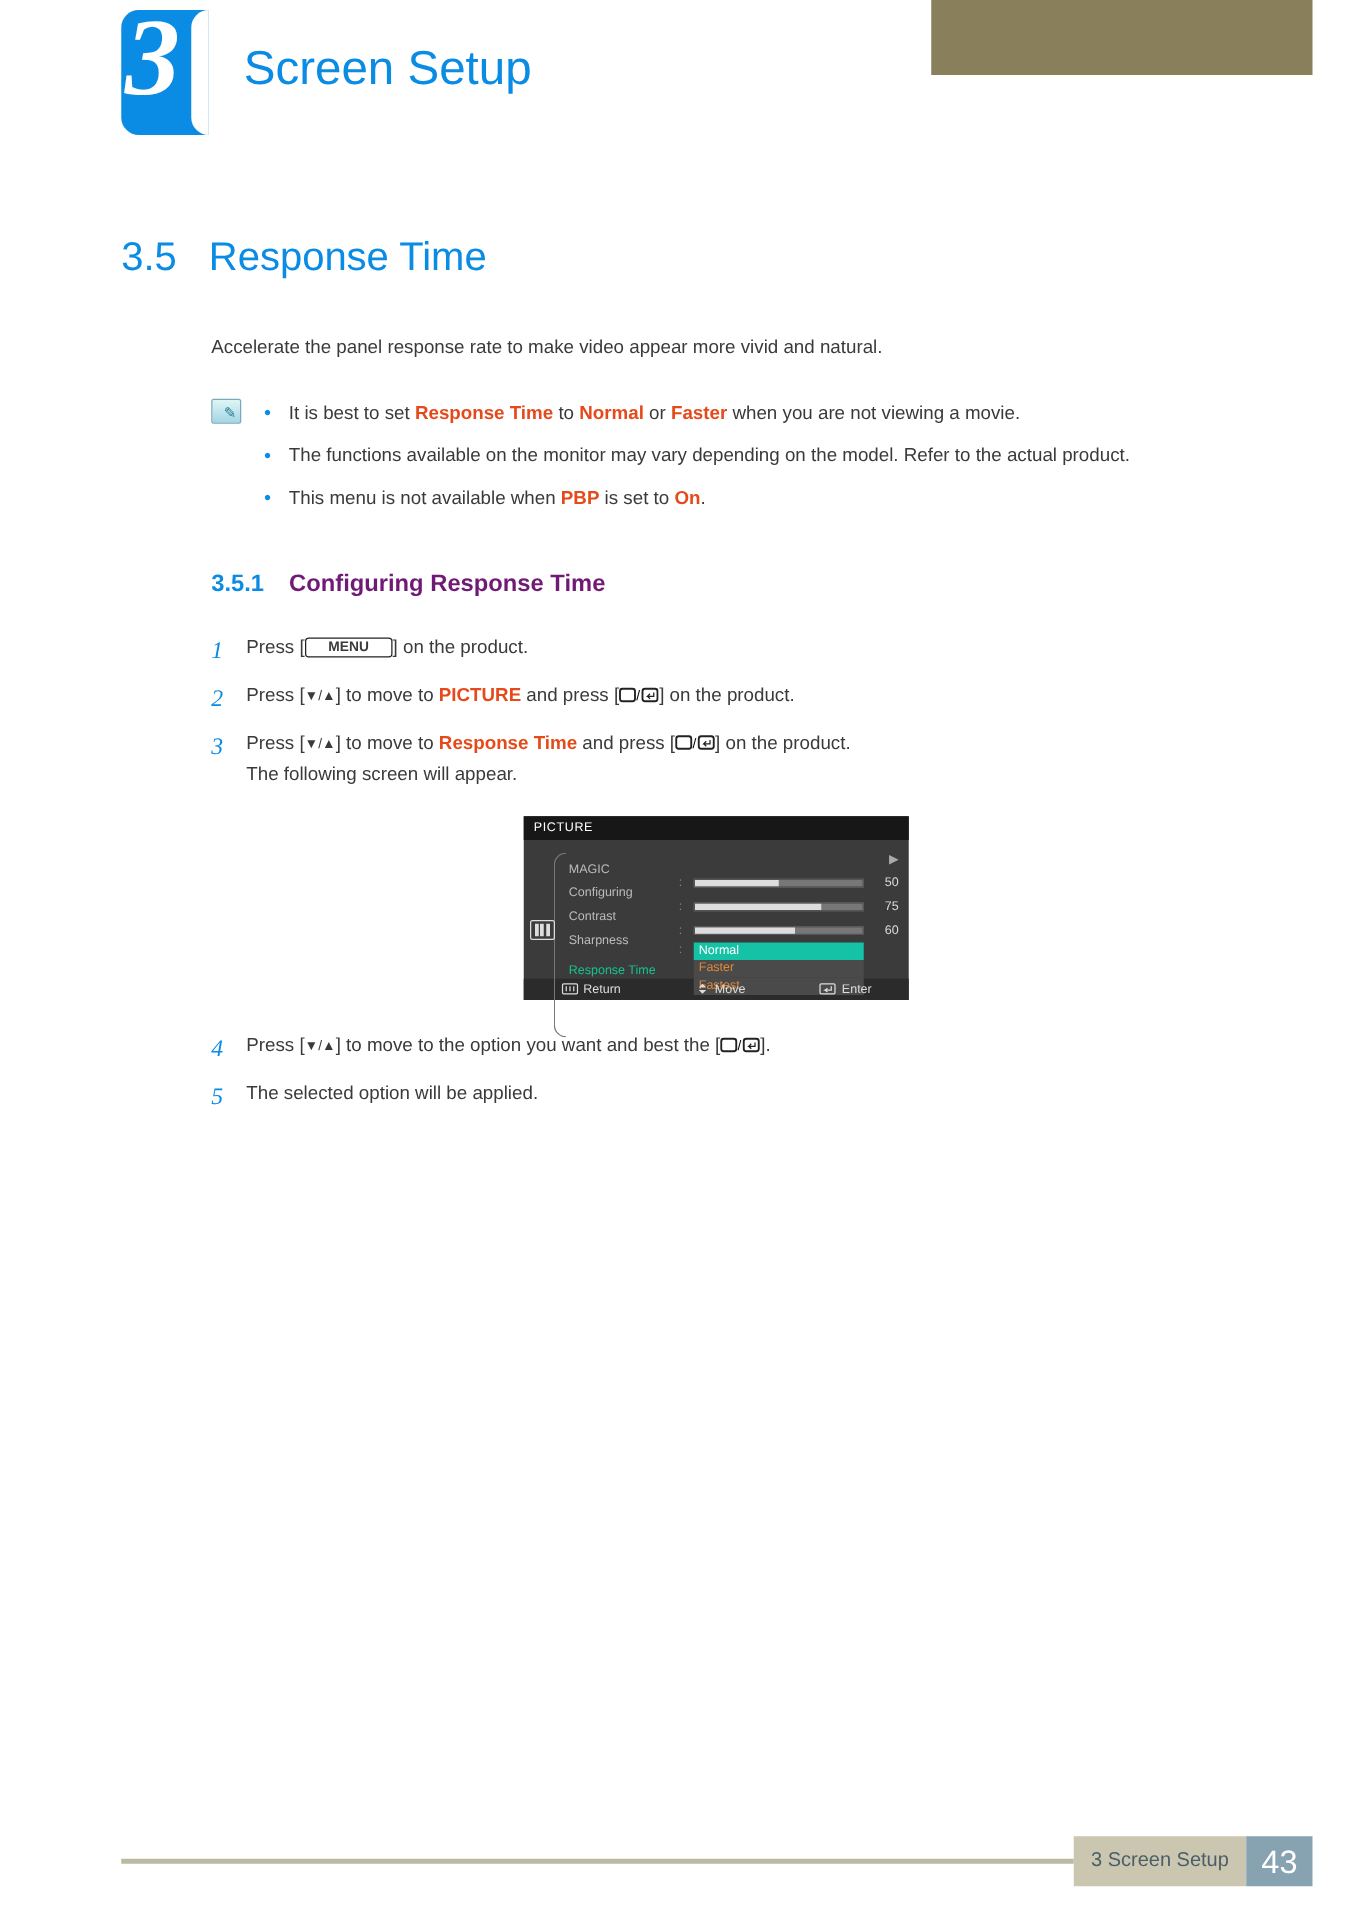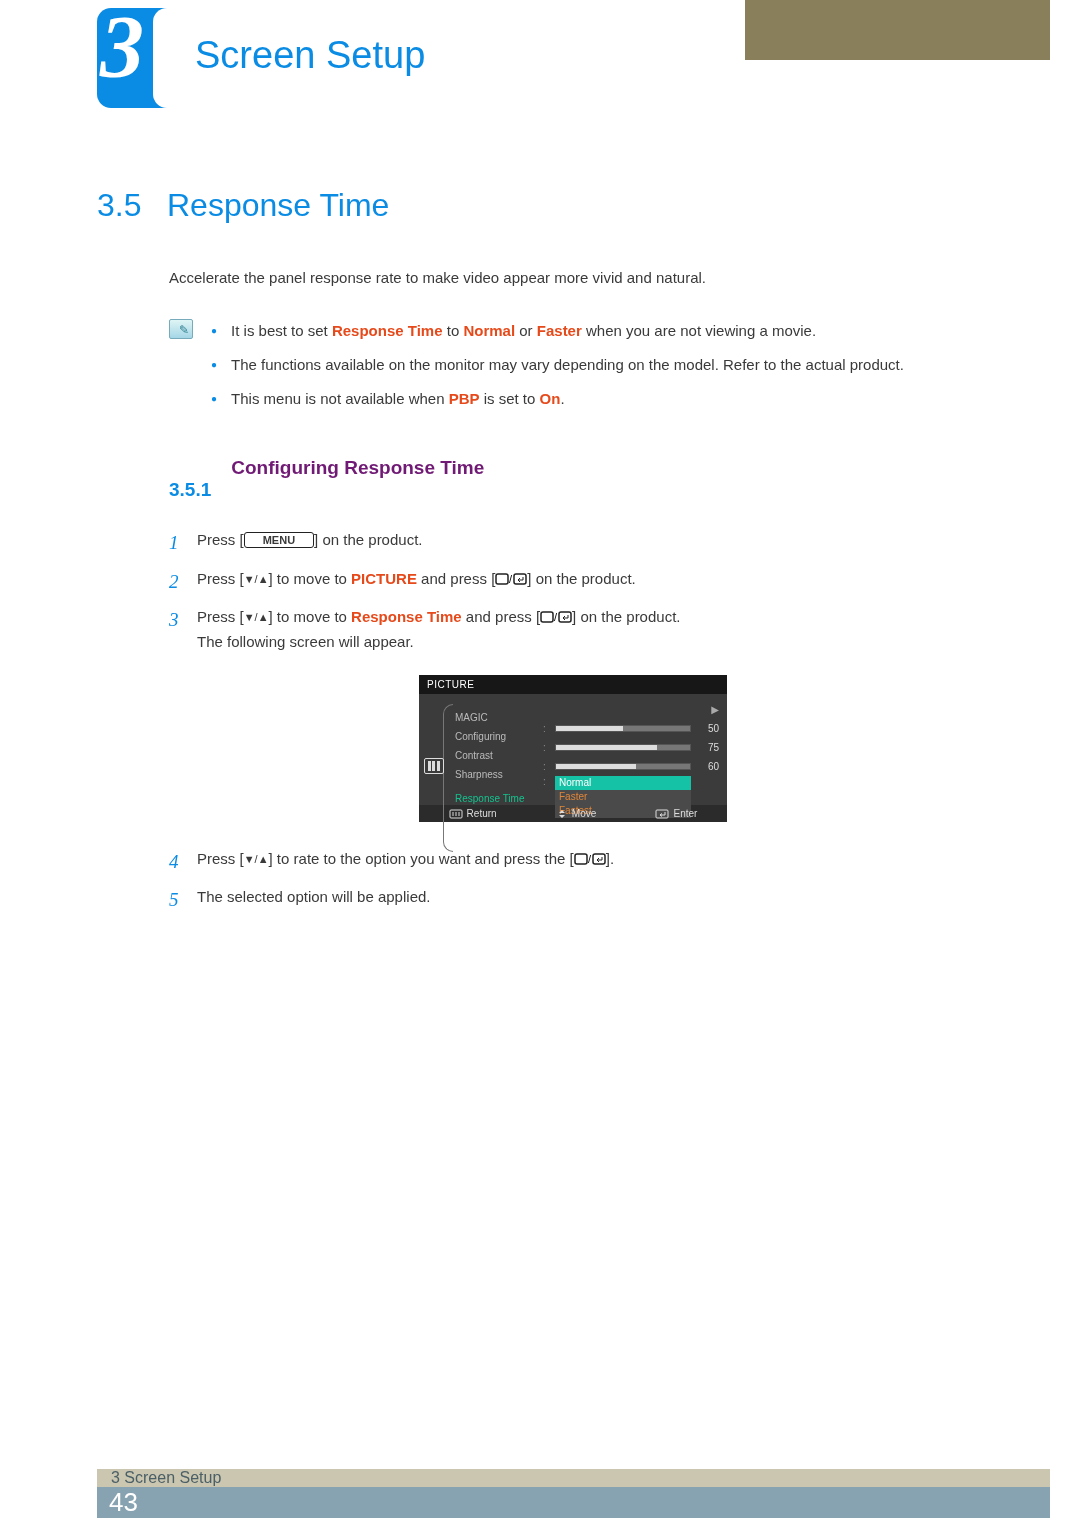--- a/index.html
+++ b/index.html
@@ -85,21 +85,21 @@
     font-size: 12px;
     line-height: 20px;
     text-align: right;
     padding-right: 3px;
   }
   .note-list { flex: 1; }
   .note-list .bi { display:flex; gap:14px; line-height:1.55; margin-bottom:10px; }
   .dot { color:#0b8ce4; font-size:10px; line-height:24px; }
   .red-b { color:#e64a1b; font-weight:bold; }
   .subsection-row { display:flex; gap:20px; margin-left:72px; margin-bottom:26px; }
-  .sub-num { color:#0b8ce4; font-size:19px; font-weight:bold;margin-top:22px; }
+  .sub-num { color:#0b8ce4; font-size:19px; font-weight:bold; }
   .sub-title { color:#701a75; font-size:19px; font-weight:bold; }
   .steps { margin-left:72px; }
   .step { display:flex; gap:14px; line-height:1.7; margin-bottom:6px; }
   .step-n { font-family:Georgia,'Times New Roman',serif; font-style:italic; color:#0b8ce4; font-size:19px; width:14px; }
   .step-t { flex:1; }
   .menu-btn { border:1.5px solid #222; border-radius:3px; font-size:11px; padding:0 18px; display:inline-block; line-height:14px; vertical-align:1px; font-weight:bold; }
   .updown { display:inline-block; font-size:11px; vertical-align:1px; }
   .box-btn { display:inline-block; vertical-align:-2px; }
   .box-btn svg { display:block; }
   .osd {
@@ -138,21 +138,20 @@
   .osd-drop { flex:1; }
   .osd-opt { padding:1px 4px; font-size:10px; line-height:12px; }
   .osd-opt.sel { background:#15c2a5; color:#fff; }
   .osd-opt.nonsel { background:#4a4a4a; color:#e0863a; }
   .osd-drop-col { display:flex; flex-direction:column; }
   .osd-footer { background:#2b2b2b; display:flex; justify-content:space-around; padding:3px 0; font-size:10px; color:#ddd; }
   .osd-footer span svg { vertical-align:-2px; margin-right:4px; }
   .footer-strip {
     position:absolute; left:97px; bottom:18px; right:30px; height:40px;
     display:flex;
-    flex-direction:column;
   }
   .footer-strip .bar1 { flex:1; background:#bcb9a2; height:4px; align-self:center; }
   .footer-label {
     background:#cac6b0; color:#4b5f66;
     display:flex; align-items:center; padding:0 14px; font-size:16px;
     height:40px;
   }
   .footer-page {
     background:#87a3b2; color:#fff; font-size:26px; font-weight:normal;
     display:flex; align-items:center; padding:0 12px; height:40px;
@@ -301,21 +300,21 @@
         <span><svg width="14" height="10">
               <rect x="1" y="1" width="12" height="8" rx="1" fill="none" stroke="#ddd"></rect>
               <path d="M10 3v3H5l2-1.5M5 6l2 1.5" fill="none" stroke="#ddd"></path>
             </svg><span>Enter</span></span>
       </div>
     </div>
 
     <div class="step">
         <div class="step-n">4</div>
       <div class="step-t">
-        <span>Press [</span><span class="updown">▼/▲</span><span>] to rate to the option you want and press the [</span><span class="box-btn"><svg width="32" height="14">
+        <span>Press [</span><span class="updown">▼/▲</span><span>] to move to the option you want and best the [</span><span class="box-btn"><svg width="32" height="14">
               <rect x="1" y="2" width="12" height="10" rx="2" fill="none" stroke="#222" stroke-width="1.5"></rect>
               <text x="14" y="11" font-size="11">/</text>
               <rect x="19" y="2" width="12" height="10" rx="2" fill="none" stroke="#222" stroke-width="1.5"></rect>
               <path d="M28 5v3h-5l2-2m-2 2 2 2" fill="none" stroke="#222" stroke-width="1"></path>
             </svg></span><span>].</span>
       </div>
     </div>
     <div class="step">
         <div class="step-n">5</div>
       <div class="step-t">The selected option will be applied.</div>

